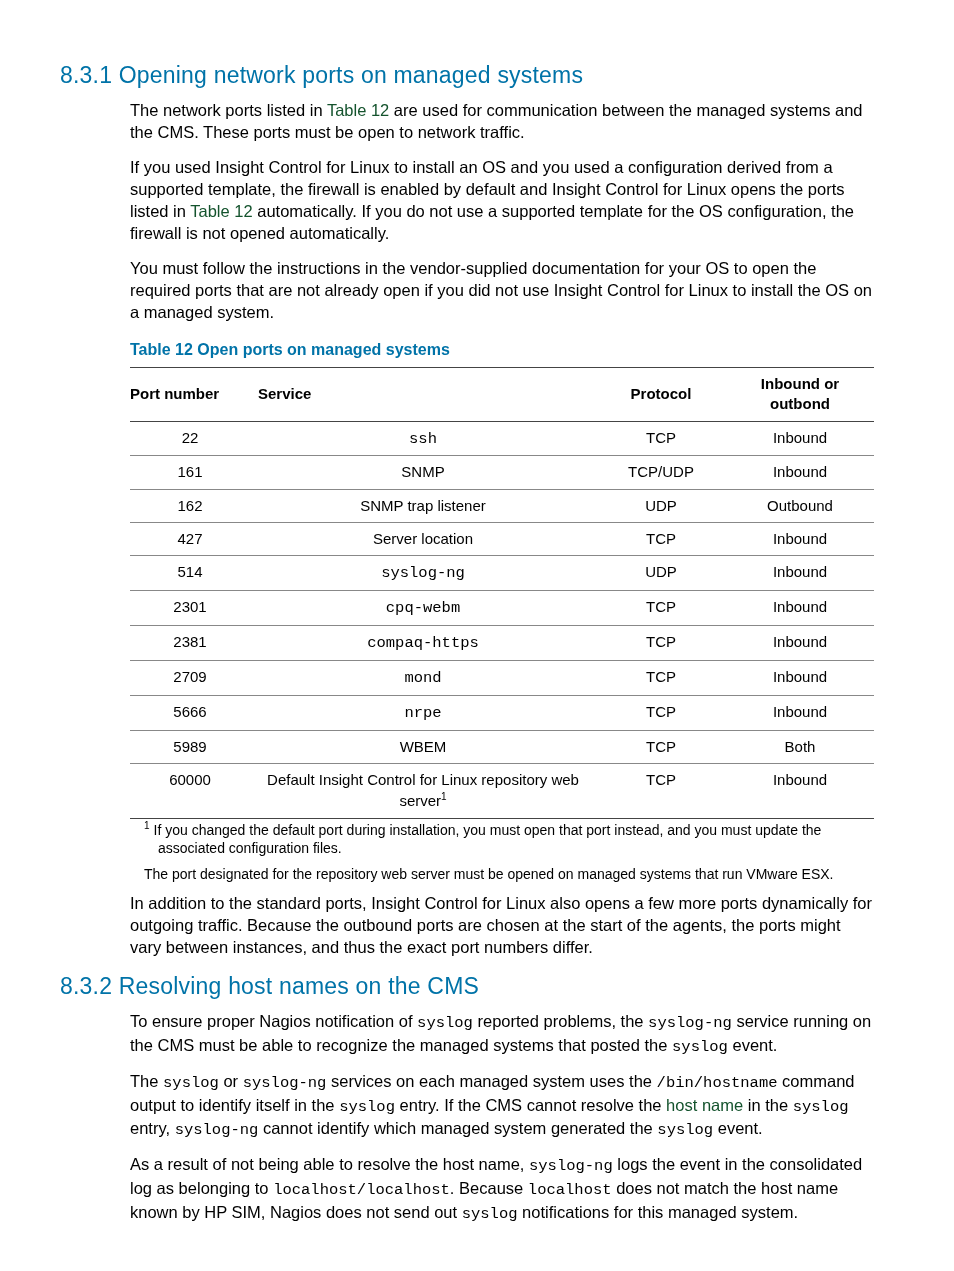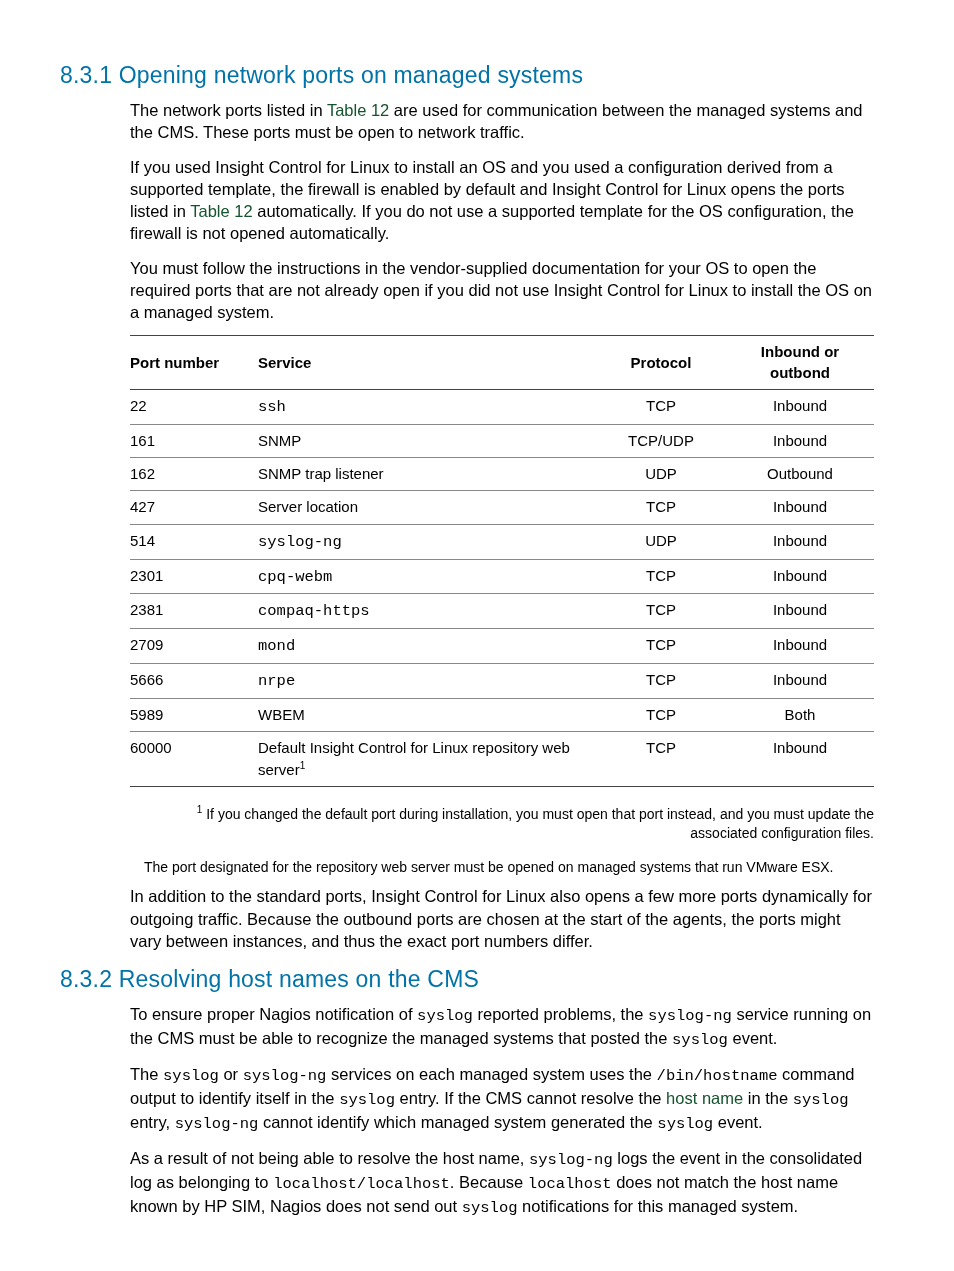--- a/index.html
+++ b/index.html
@@ -43,68 +43,69 @@
     text-align: left;
     font-weight: 600;
     border-top: 1.5px solid #444;
     border-bottom: 1.5px solid #444;
     padding: 6px 8px 6px 0;
   }
   tbody td {
     border-bottom: 1px solid #888;
     padding: 6px 8px 6px 0;
     vertical-align: top;
+    text-align: center;
   }
   tbody tr:last-child td {
     border-bottom: 1.5px solid #444;
   }
   th.col-port, td.col-port { width: 120px; }
   th.col-service, td.col-service { width: 330px; }
   th.col-protocol, td.col-protocol { width: 130px; text-align: center; }
   th.col-dir, td.col-dir { text-align: center; }
   code, .mono {
     font-family: "Courier New", monospace;
     font-size: 15.5px;
   }
   sup { font-size: 10px; vertical-align: super; }
   .footnote {
     font-size: 14px;
     margin-left: 70px;
-    margin-top: 16px;
+    margin-top: 0;
     text-indent: -14px;
     padding-left: 28px;
-    text-align: right;
   }
   .footnote .fn-num {
     font-size: 10px;
     vertical-align: super;
     margin-right: 4px;
   }
   .footnote2 {
     font-size: 14px;
     margin-left: 84px;
-    margin-top: 16px;
+    margin-top: 7px;
   }
   a.link {
     color: #14532d;
     text-decoration: none;
   }
 </style>
 </head>
 <body>
 
 <h2 class="section">8.3.1 Opening network ports on managed systems</h2>
 
 <div class="indent">
 <p><span>The network ports listed in </span><a class="link">Table 12</a><span> are used for communication between the managed systems and the CMS. These ports must be open to network traffic.</span></p>
 
 <p><span>If you used Insight Control for Linux to install an OS and you used a configuration derived from a supported template, the firewall is enabled by default and Insight Control for Linux opens the ports listed in </span><a class="link">Table 12</a><span> automatically. If you do not use a supported template for the OS configuration, the firewall is not opened automatically.</span></p>
 
 <p>You must follow the instructions in the vendor-supplied documentation for your OS to open the required ports that are not already open if you did not use Insight Control for Linux to install the OS on a managed system.</p>
 
+<div class="table-caption">Table 12 Open ports on managed systems</div>
 
 <table>
   <thead>
     <tr>
       <th class="col-port">Port number</th>
       <th class="col-service">Service</th>
       <th class="col-protocol">Protocol</th>
       <th class="col-dir">Inbound or outbond</th>
     </tr>
   </thead>

